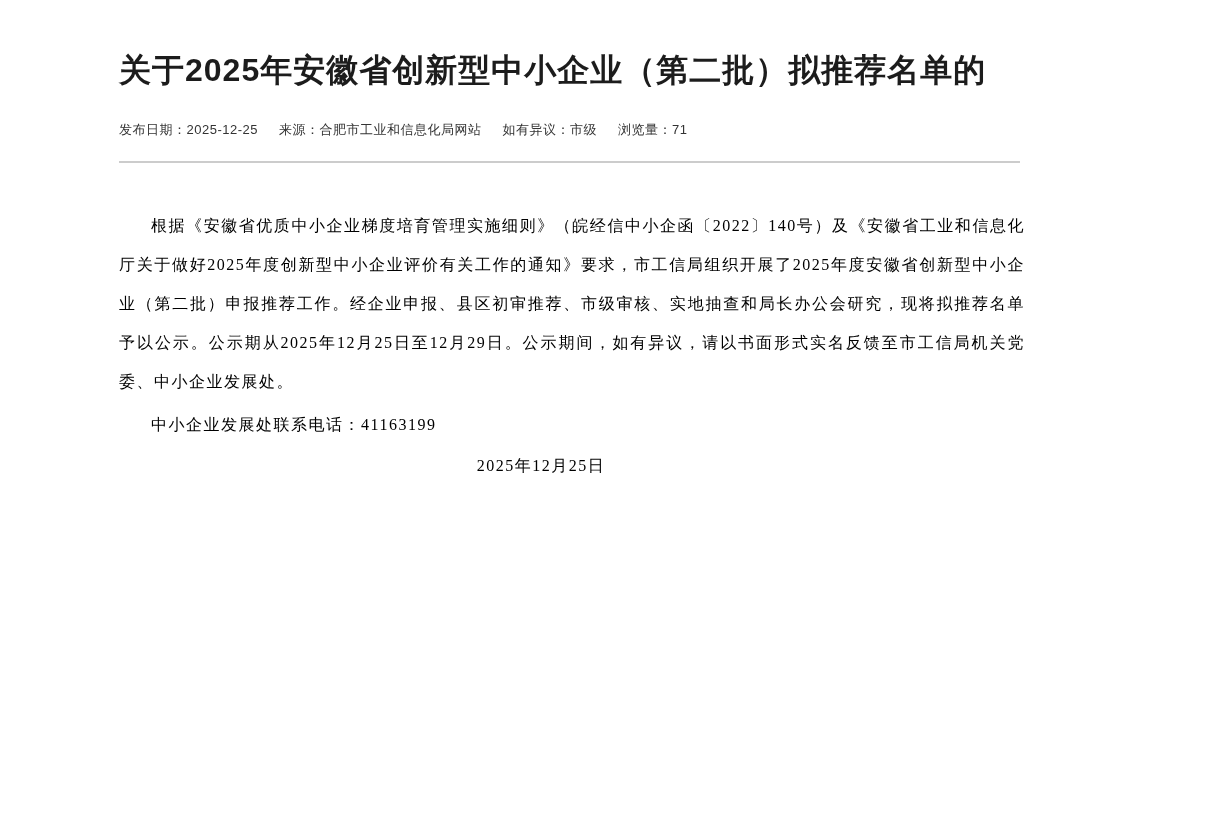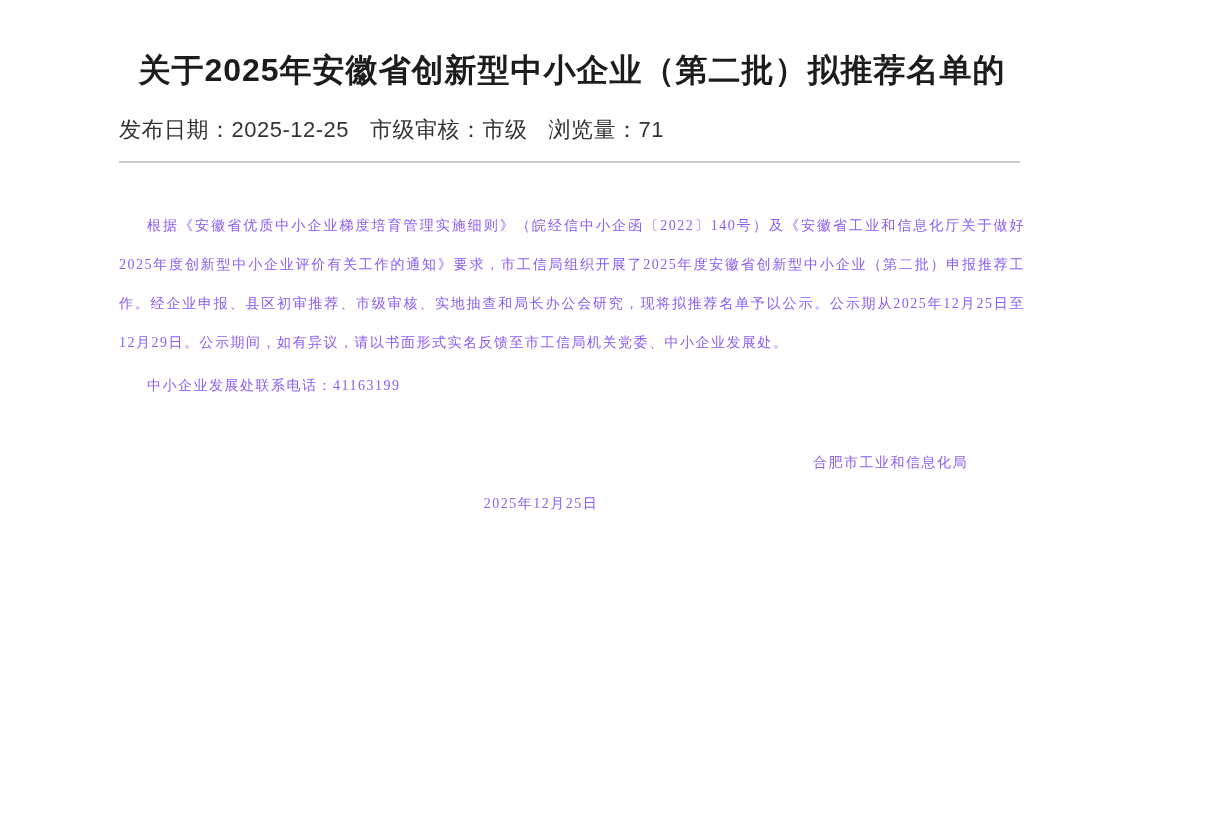--- a/index.html
+++ b/index.html
@@ -16,47 +16,47 @@
     width: 906px;
   }
   .title {
     margin: 42px 0 0 0;
     font-family: "Liberation Sans", "DejaVu Sans", sans-serif;
     font-weight: 700;
     font-size: 32px;
     line-height: 56px;
     letter-spacing: 1px;
     color: #1c1c1c;
-    text-align: center;
+    text-align: left;
   }
   .title-line { display: block; }
   .meta {
     margin-top: 20px;
     display: flex;
     gap: 21px;
     font-family: "Liberation Sans", "DejaVu Sans", sans-serif;
-    font-size: 22px;
+    font-size: 13px;
     line-height: 24px;
     letter-spacing: 0.5px;
     color: #333333;
     white-space: nowrap;
   }
   .divider {
     margin: 19px 0 0 0;
     border: none;
     height: 2px;
     width: 901px;
     background: #cccccc;
   }
   .article-body {
     font-family: "Liberation Serif", "DejaVu Serif", serif;
-    font-size: 14px;
+    font-size: 16px;
     line-height: 39px;
     letter-spacing: 1.5px;
-    color: #8b5cf6;
+    color: #000000;
   }
   .article-body p { margin: 0; }
   .para { text-align: justify; }
   .indent { text-indent: 2em; }
   .p-main { margin-top: 43px !important; }
   .p-contact-1 { margin-top: 4px !important; }
   .p-attachment { margin-top: 44px !important; }
   .sig-org {
     margin-top: 38px !important;
     text-align: right;
@@ -72,26 +72,26 @@
 <body>
 
 <div class="content">
 
   <h1 class="title">
     <span class="title-line">关于2025年安徽省创新型中小企业（第二批）拟推荐名单的</span>
   </h1>
 
   <div class="meta">
     <span class="meta-item"><span>发布日期：</span><span>2025-12-25</span></span>
-    <span class="meta-item"><span>市级审核：</span><span>市级</span></span>
+    <span class="meta-item"><span>来源：</span><span>合肥市工业和信息化局网站</span></span>
+    <span class="meta-item"><span>如有异议：</span><span>市级</span></span>
     <span class="meta-item"><span>浏览量：</span><span>71</span></span>
   </div>
 
   <hr class="divider">
 
   <div class="article-body">
     <p class="para indent p-main">根据《安徽省优质中小企业梯度培育管理实施细则》（皖经信中小企函〔2022〕140号）及《安徽省工业和信息化厅关于做好2025年度创新型中小企业评价有关工作的通知》要求，市工信局组织开展了2025年度安徽省创新型中小企业（第二批）申报推荐工作。经企业申报、县区初审推荐、市级审核、实地抽查和局长办公会研究，现将拟推荐名单予以公示。公示期从2025年12月25日至12月29日。公示期间，如有异议，请以书面形式实名反馈至市工信局机关党委、中小企业发展处。</p>
     <p class="para indent p-contact-1">中小企业发展处联系电话：41163199</p>
-    <p class="para sig-org">合肥市工业和信息化局</p>
     <p class="para sig-date">2025年12月25日</p>
   </div>
 
 </div>
 
 </body></html>

